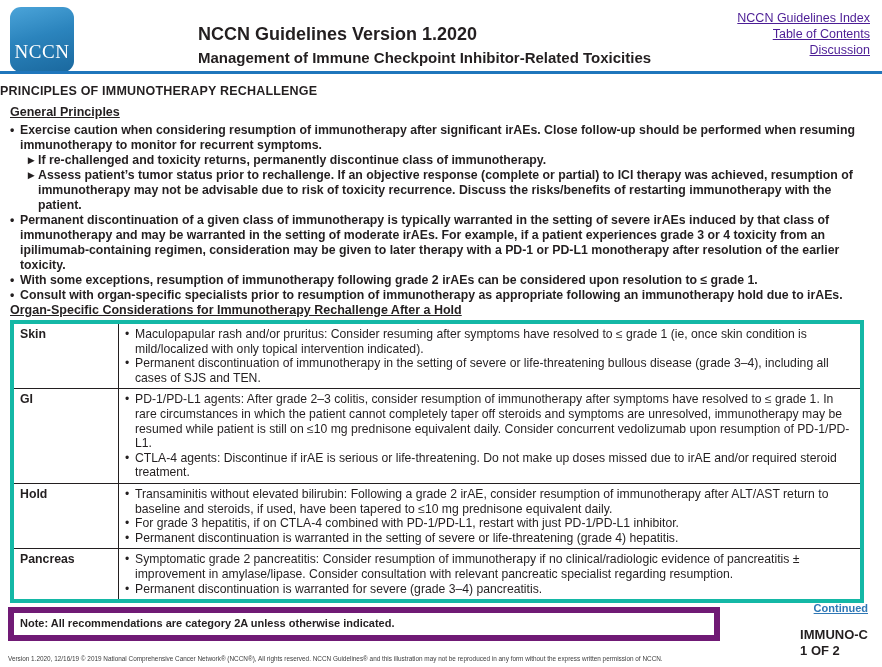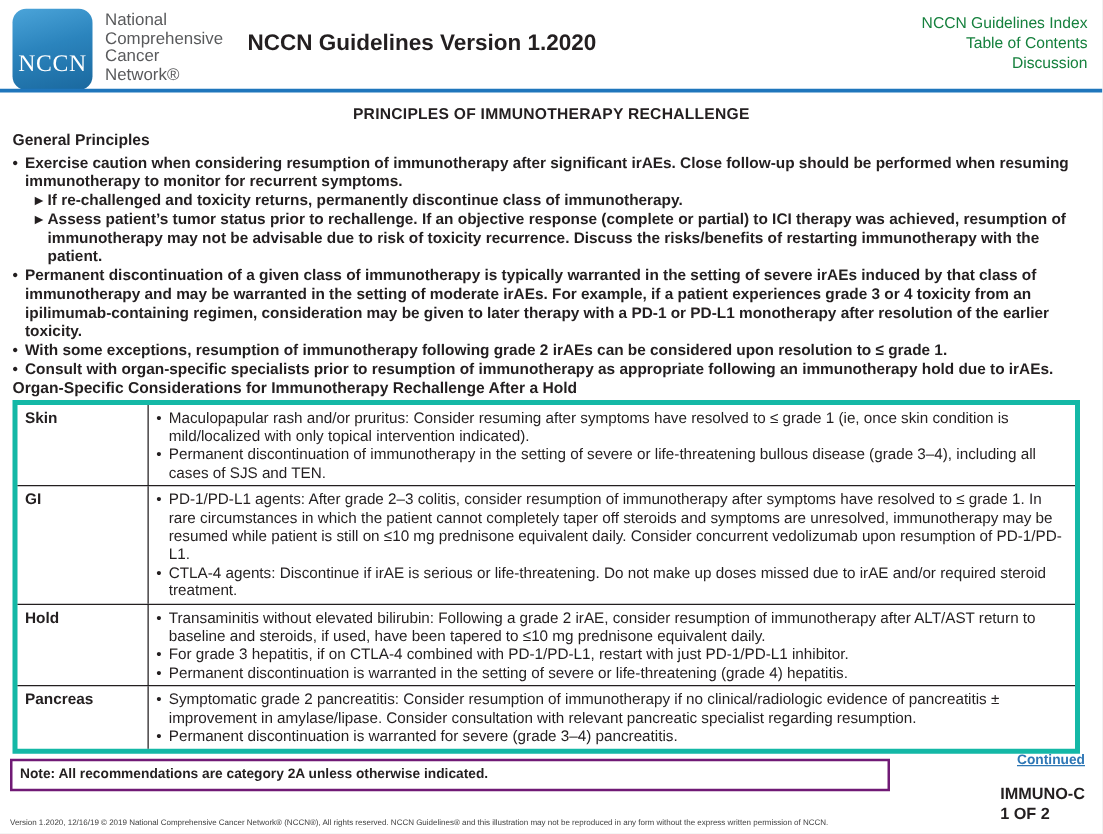--- a/index.html
+++ b/index.html
@@ -18,29 +18,29 @@
     font-family:"Liberation Serif",serif;color:#ffffff;font-size:19px;
     letter-spacing:.5px;padding-bottom:9px;
   }
   .orgname{
     position:absolute;left:84px;top:9px;font-size:13.5px;line-height:14.5px;color:#595a5c;
   }
   .titleblock{position:absolute;left:198px;top:24px;}
   .gtitle{font-size:18px;font-weight:bold;}
   .gsub{font-size:15px;font-weight:bold;margin-top:4px;}
   .hlinks{position:absolute;right:12px;top:10px;text-align:right;font-size:12.5px;line-height:16px;}
-  .hlinks a{color:#15803d;display:block;cursor:pointer;}
+  .hlinks a{color:#4c1d95;text-decoration:underline;display:block;cursor:pointer;}
   .bluerule{position:absolute;left:0;top:71px;width:882px;height:3px;background:#1f76bc;}
   
   .pheading{
-    position:absolute;left:0;top:84px;width:882px;text-align:center;
+    position:absolute;left:0;top:84px;width:882px;
     font-weight:bold;font-size:12.5px;letter-spacing:.2px;
   }
   .sechead{
-    font-size:12.5px;font-weight:bold;margin:0 0 3px 0;
+    font-size:12.5px;font-weight:bold;text-decoration:underline;margin:0 0 3px 0;
   }
   
   .gp{
     position:absolute;left:10px;top:105px;width:858px;
     font-weight:bold;font-size:12.3px;line-height:15px;
   }
   .li{display:flex;}
   .li .mk{flex:0 0 10px;}
   .li.l2{padding-left:18px;}
   .li .tx{flex:1;}
@@ -49,49 +49,44 @@
   .otable{border:4px solid #14b8a6;width:846px;margin-top:2px;}
   .orow{display:flex;border-top:1.5px solid #231f20;}
   .orow:first-child{border-top:none;}
   .ocell-organ{
     flex:0 0 92px;border-right:1.5px solid #231f20;padding:3px 6px;
     font-weight:bold;font-size:12.3px;
   }
   .ocell-body{flex:1;padding:3px 6px;font-size:12.2px;line-height:14.6px;}
   
   .notebox{
-    position:absolute;left:8px;top:607px;width:688px;border:2px solid #701a75;
+    position:absolute;left:8px;top:607px;width:688px;border:6px solid #701a75;
     padding:4px 6px;font-size:11px;font-weight:bold;line-height:13.5px;
   }
   .continued{
     position:absolute;right:14px;top:602px;font-weight:bold;font-size:11px;
     color:#2e77b5;text-decoration:underline;cursor:pointer;
   }
   .pagecode{
     position:absolute;right:14px;top:627px;font-weight:bold;
     font-size:13px;line-height:16px;
   }
   .copyright{position:absolute;left:8px;top:655px;width:720px;font-size:6.4px;color:#3d3d3d;}
 </style>
 </head>
 <body>
 
 <div class="page">
 
   <div class="logo">
     <span>NCCN</span>
   </div>
-  <div class="orgname">
-    <div>National</div>
-    <div>Comprehensive</div>
-    <div>Cancer</div>
-    <div>Network®</div>
-  </div>
   <div class="titleblock">
     <div class="gtitle">NCCN Guidelines Version 1.2020</div>
+    <div class="gsub">Management of Immune Checkpoint Inhibitor-Related Toxicities</div>
   </div>
   <div class="hlinks">
     <a>NCCN Guidelines Index</a>
     <a>Table of Contents</a>
     <a>Discussion</a>
   </div>
   <div class="bluerule"></div>
 
   <div class="pheading">PRINCIPLES OF IMMUNOTHERAPY RECHALLENGE</div>
 

